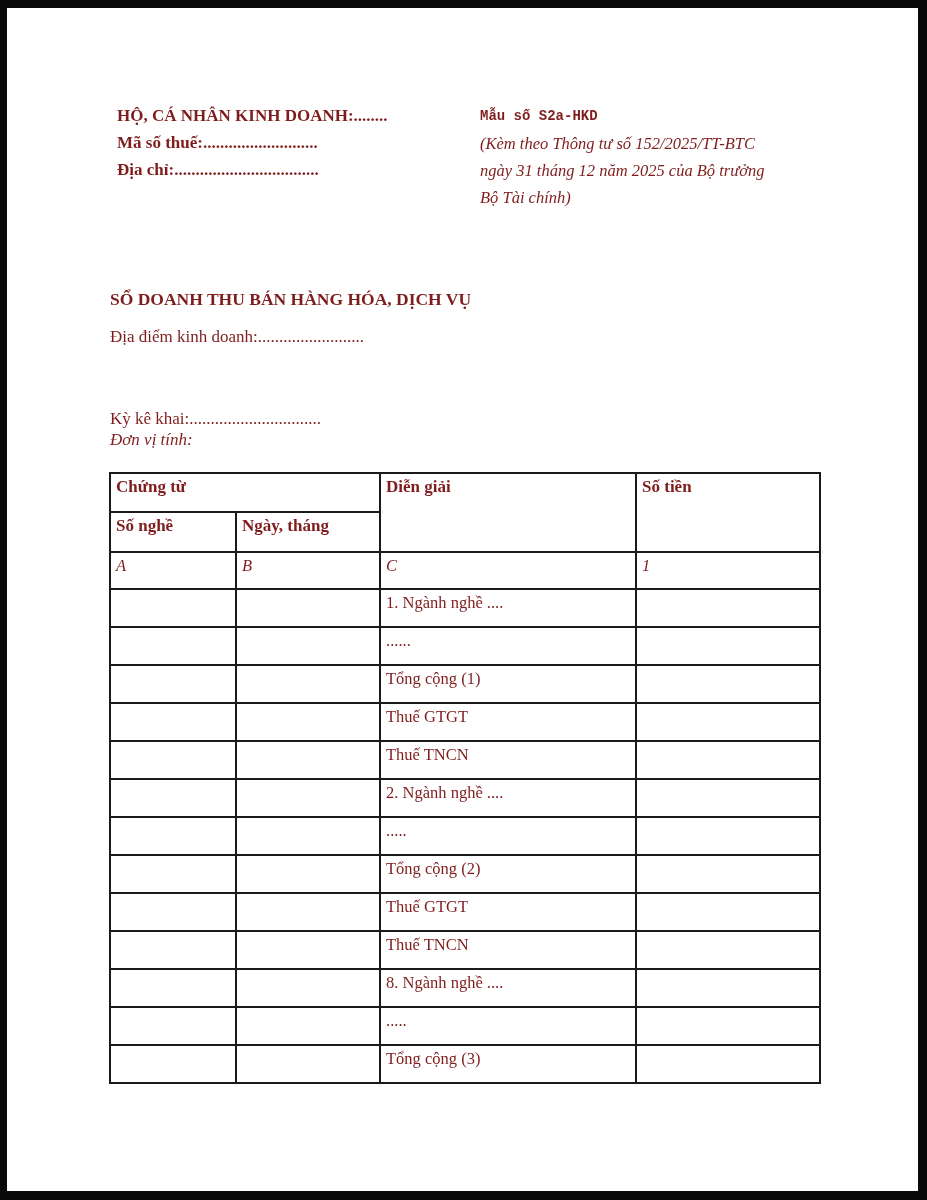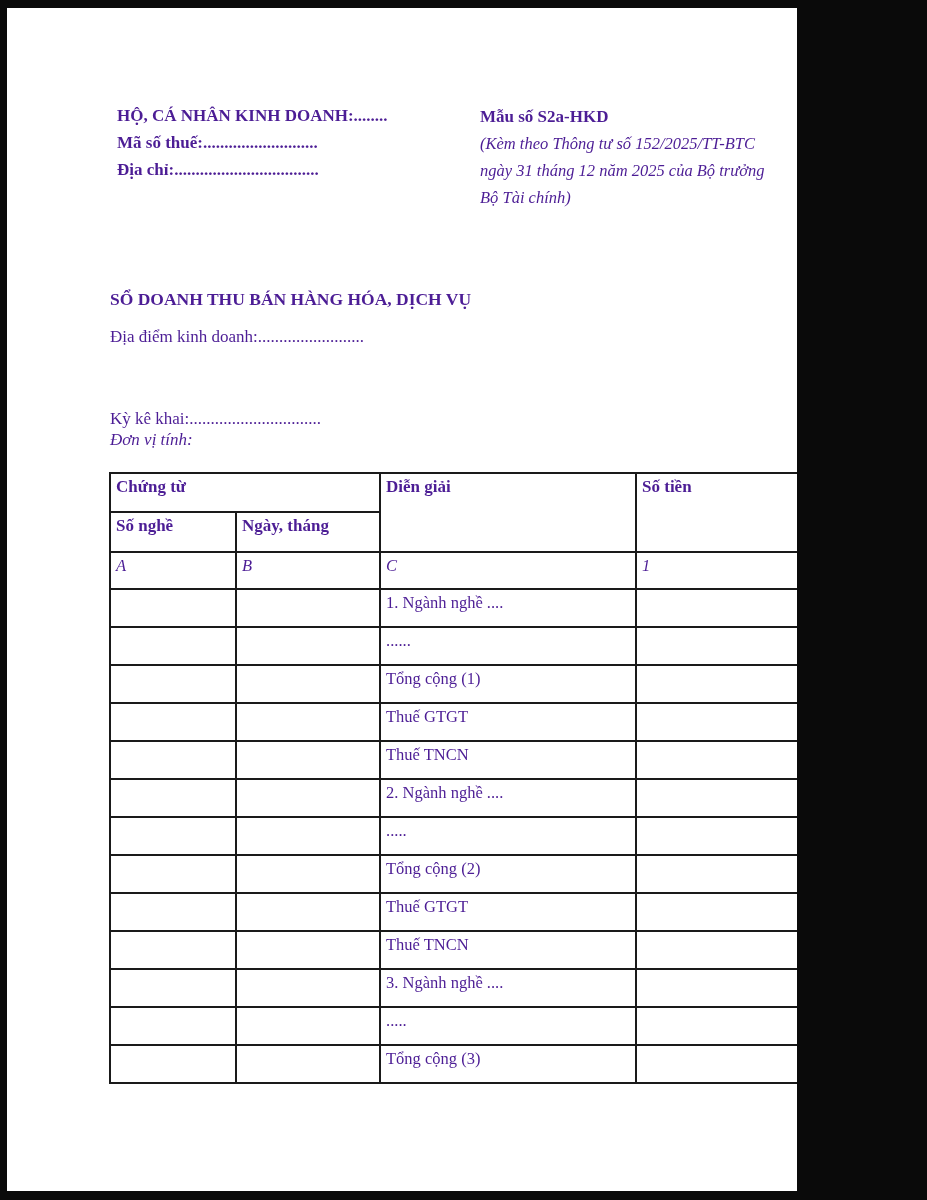--- a/index.html
+++ b/index.html
@@ -11,42 +11,42 @@
   }
   .viewport {
     position: absolute;
     left: 0; top: 0;
     width: 927px; height: 1200px;
     background: #0a0a0a;
   }
   .page {
     position: absolute;
     left: 7px; top: 8px;
-    width: 790px; height: 1183px;
+    width: 911px; height: 1183px;
     background: #ffffff;
-    color: #4c1d95;
+    color: #7f1d1d;
     overflow: hidden;
   }
   
   .hdr-left {
     position: absolute;
     left: 110px; top: 94px;
     font-size: 17px;
     font-weight: bold;
     line-height: 27px;
     white-space: nowrap;
   }
   .hdr-right {
     position: absolute;
     left: 473px; top: 95px;
     font-size: 16.5px;
     line-height: 27px;
     white-space: nowrap;
   }
-  .hdr-right .form-no { font-weight: bold; font-style: normal; font-size: 17px; }
+  .hdr-right .form-no { font-weight: bold; font-style: normal; font-size: 14px; font-family: Liberation Mono, monospace; }
   .hdr-right .circ { font-style: italic; }
   .doc-title {
     position: absolute;
     left: 103px; top: 281px;
     font-size: 17.5px;
     font-weight: bold;
     white-space: nowrap;
   }
   .loc-line {
     position: absolute;
@@ -200,21 +200,21 @@
         </tr>
         <tr class="r-body">
           <td></td>
           <td></td>
           <td>Thuế TNCN</td>
           <td></td>
         </tr>
         <tr class="r-body">
           <td></td>
           <td></td>
-          <td>3. Ngành nghề ....</td>
+          <td>8. Ngành nghề ....</td>
           <td></td>
         </tr>
         <tr class="r-body">
           <td></td>
           <td></td>
           <td>.....</td>
           <td></td>
         </tr>
         <tr class="r-body">
           <td></td>

